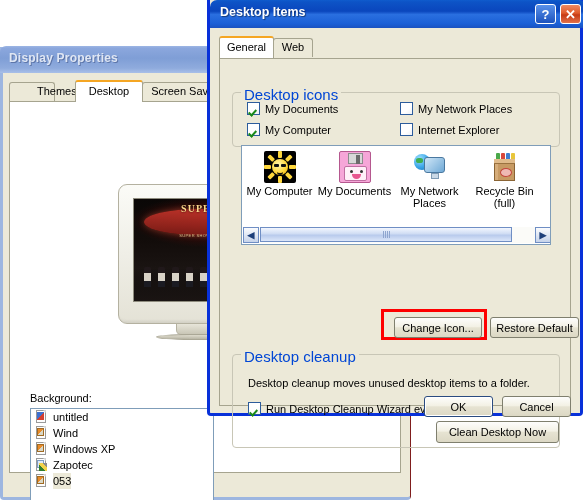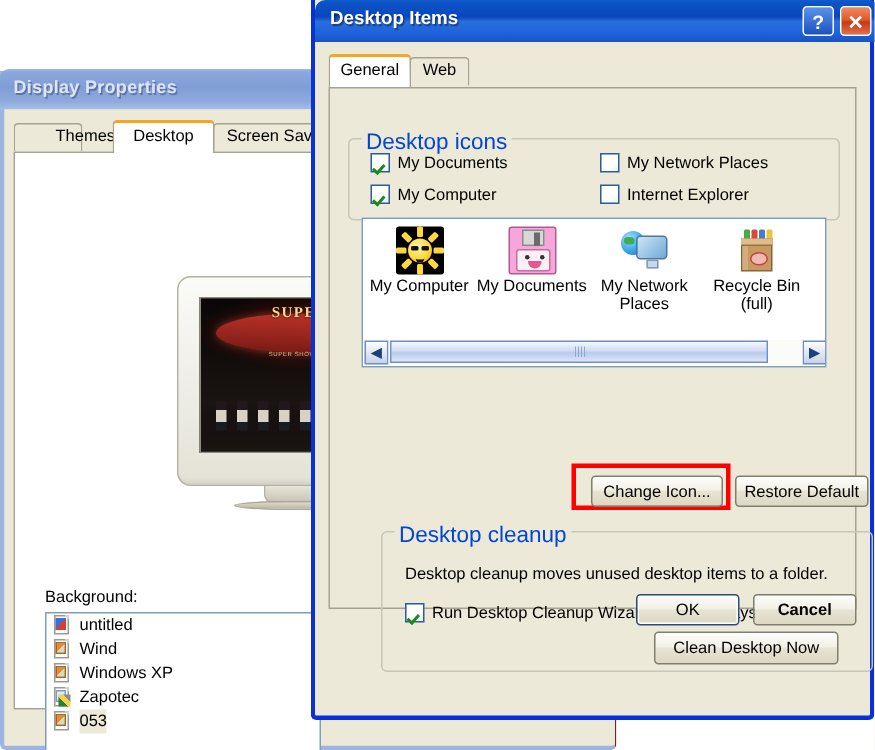--- a/index.html
+++ b/index.html
@@ -186,21 +186,21 @@
     text-align: center;
     box-sizing: border-box;
     white-space: nowrap;
     cursor: default;
     display: flex; align-items: center; justify-content: center;
   }
   .btn.default { border: 1px solid #2a4b80; box-shadow: inset 0 0 0 1px #ffffff; }
 
   
   .di-window {
-    left: 207px; top: 0px; width: 376px; height: 480px;
+    left: 207px; top: 0px; width: 376px; height: 416px;
     background: #ece9d8;
     border: 3px solid #0831d9;
     border-top: none;
     border-radius: 0 0 4px 4px;
     box-sizing: border-box;
   }
   .di-titlebar {
     position: absolute; left: 0px; top: 0px; width: 376px; height: 28px;
     background: linear-gradient(to bottom,#0f5ccd 0%, #0d53c6 7%, #0a46bd 40%, #2a6fe0 52%, #1a5fd6 85%, #1a52c0 100%);
     border-top-left-radius: 7px; border-top-right-radius: 7px;
@@ -326,21 +326,21 @@
   .sb-grip { width:7px; height:7px; background:
       repeating-linear-gradient(to right,#8fa6cf 0 1px, transparent 1px 2px); }
 
   .di-change  { position:absolute; left:174px; top:258px; width:88px; height:21px; }
   .di-restore { position:absolute; left:270px; top:258px; width:89px; height:21px; }
 
   .cleanup-text { position:absolute; left:15px; top:22px; font-size:11px; }
   .di-clean { position:absolute; left:216px; top:362px; width:123px; height:22px; }
 
   .di-ok     { position:absolute; left:421px; top:423px; width:69px; height:21px; }
-  .di-cancel { position:absolute; left:499px; top:423px; width:69px; height:21px;font-weight:bold; }
+  .di-cancel { position:absolute; left:499px; top:423px; width:69px; height:21px; }
 
   .white-strip { position:absolute; left:0; top:0; width:583px; height:47px; background:#ffffff; }
 </style>
 </head>
 <body>
 
 <div id="root">
 
   <div class="white-strip"></div>
 
@@ -566,21 +566,21 @@
         </div>
 
         <div class="hl-red" style="position:absolute; left:161px; top:250px; width:106px; height:31px;"></div>
         <div class="btn di-restore">
           <span>Restore Default</span>
         </div>
         <div class="btn di-change">
           <span>Change Icon...</span>
         </div>
 
-        <div class="group" style="left:12px; top:295px; width:328px; height:94px;margin-left:22px;">
+        <div class="group" style="left:12px; top:295px; width:328px; height:94px;">
           <div class="group-title">Desktop cleanup</div>
           <div class="cleanup-text">Desktop cleanup moves unused desktop items to a folder.</div>
           <div class="cb" style="left:15px; top:47px;">
             <span class="cb-box checked"></span>
             <span>Run Desktop Cleanup Wizard every 60 days</span>
           </div>
         </div>
         <div class="btn di-clean">
           <span>Clean Desktop Now</span>
         </div>

